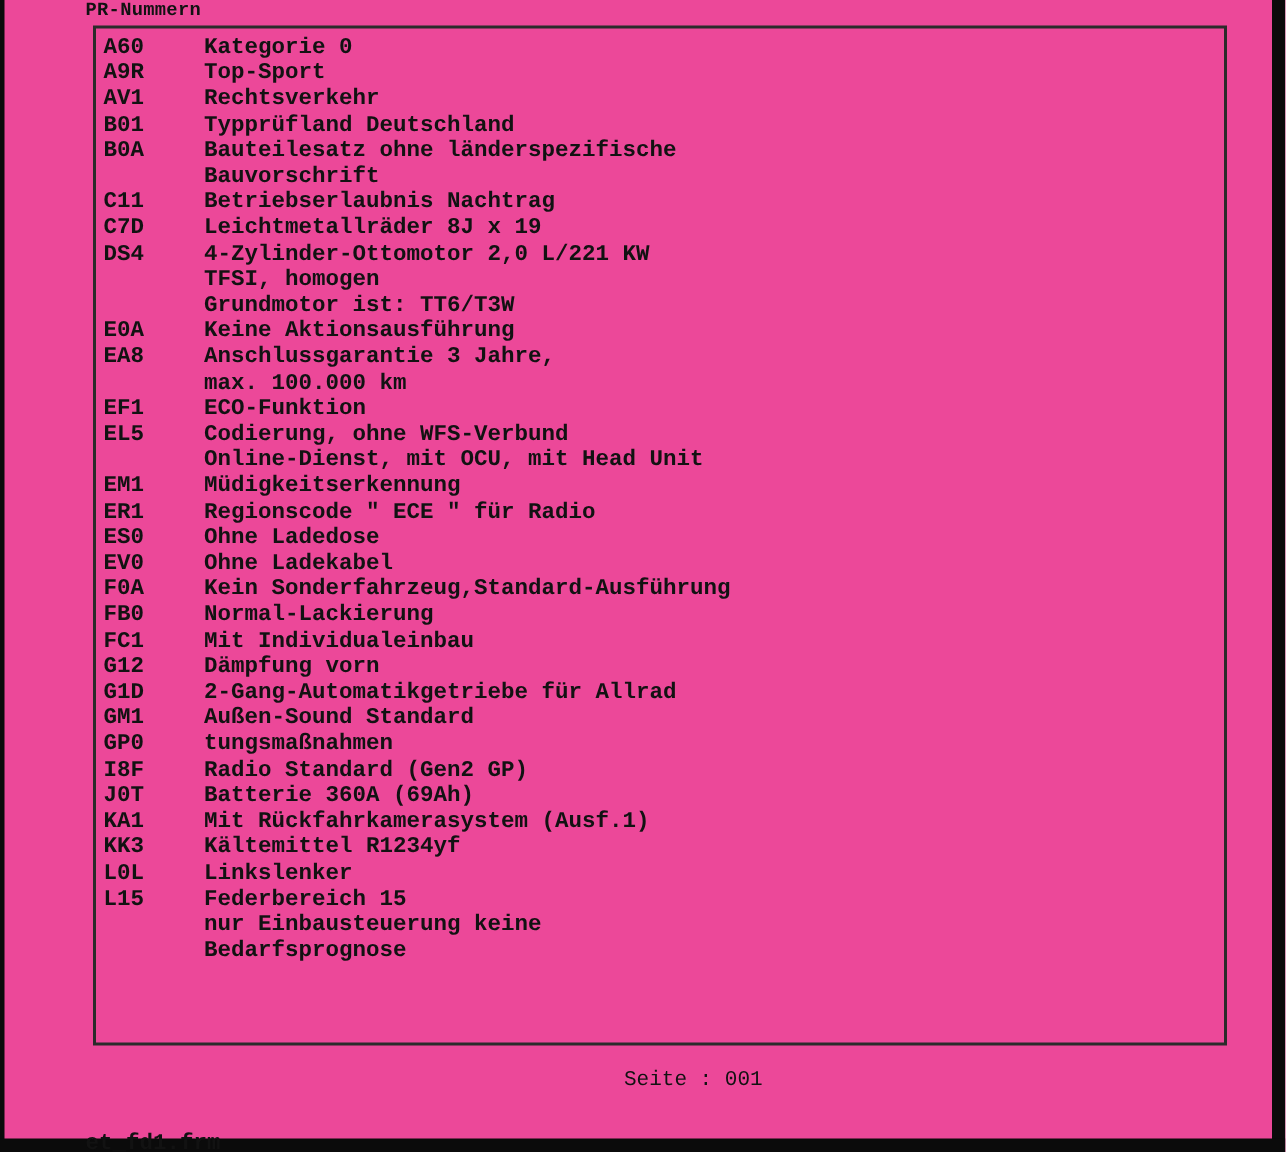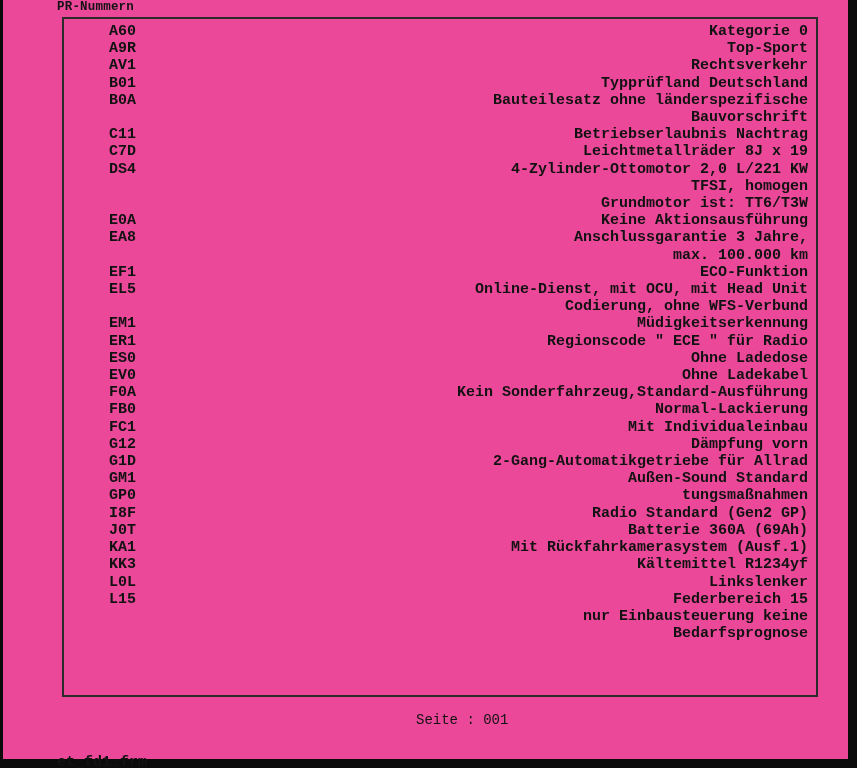--- a/index.html
+++ b/index.html
@@ -30,21 +30,21 @@
     left: 62px;
     top: 17px;
     width: 756px;
     height: 680px;
     box-sizing: border-box;
     border: 2px solid #2b2b2b;
     padding: 4px 8px 0 5px;
     overflow: hidden;
   }
   .entries { width: 100%; }
-  .entry { display: flex; align-items: flex-start; text-align: right; }
+  .entry { display: flex; align-items: flex-start; }
   .code {
     flex: none;
     width: 67px;
     font-size: 15px;
     line-height: 17.2px;
     font-weight: bold;
     white-space: nowrap;
   }
   .desc { flex: 1 1 auto; }
   .desc-line {
@@ -148,22 +148,22 @@
         </div>
         <div class="entry">
           <span class="code">EF1</span>
           <span class="desc">
             <div class="desc-line">ECO-Funktion</div>
           </span>
         </div>
         <div class="entry">
           <span class="code">EL5</span>
           <span class="desc">
+            <div class="desc-line">Codierung, ohne WFS-Verbund</div>
             <div class="desc-line">Online-Dienst, mit OCU, mit Head Unit</div>
-            <div class="desc-line">Codierung, ohne WFS-Verbund</div>
           </span>
         </div>
         <div class="entry">
           <span class="code">EM1</span>
           <span class="desc">
             <div class="desc-line">Müdigkeitserkennung</div>
           </span>
         </div>
         <div class="entry">
           <span class="code">ER1</span>

